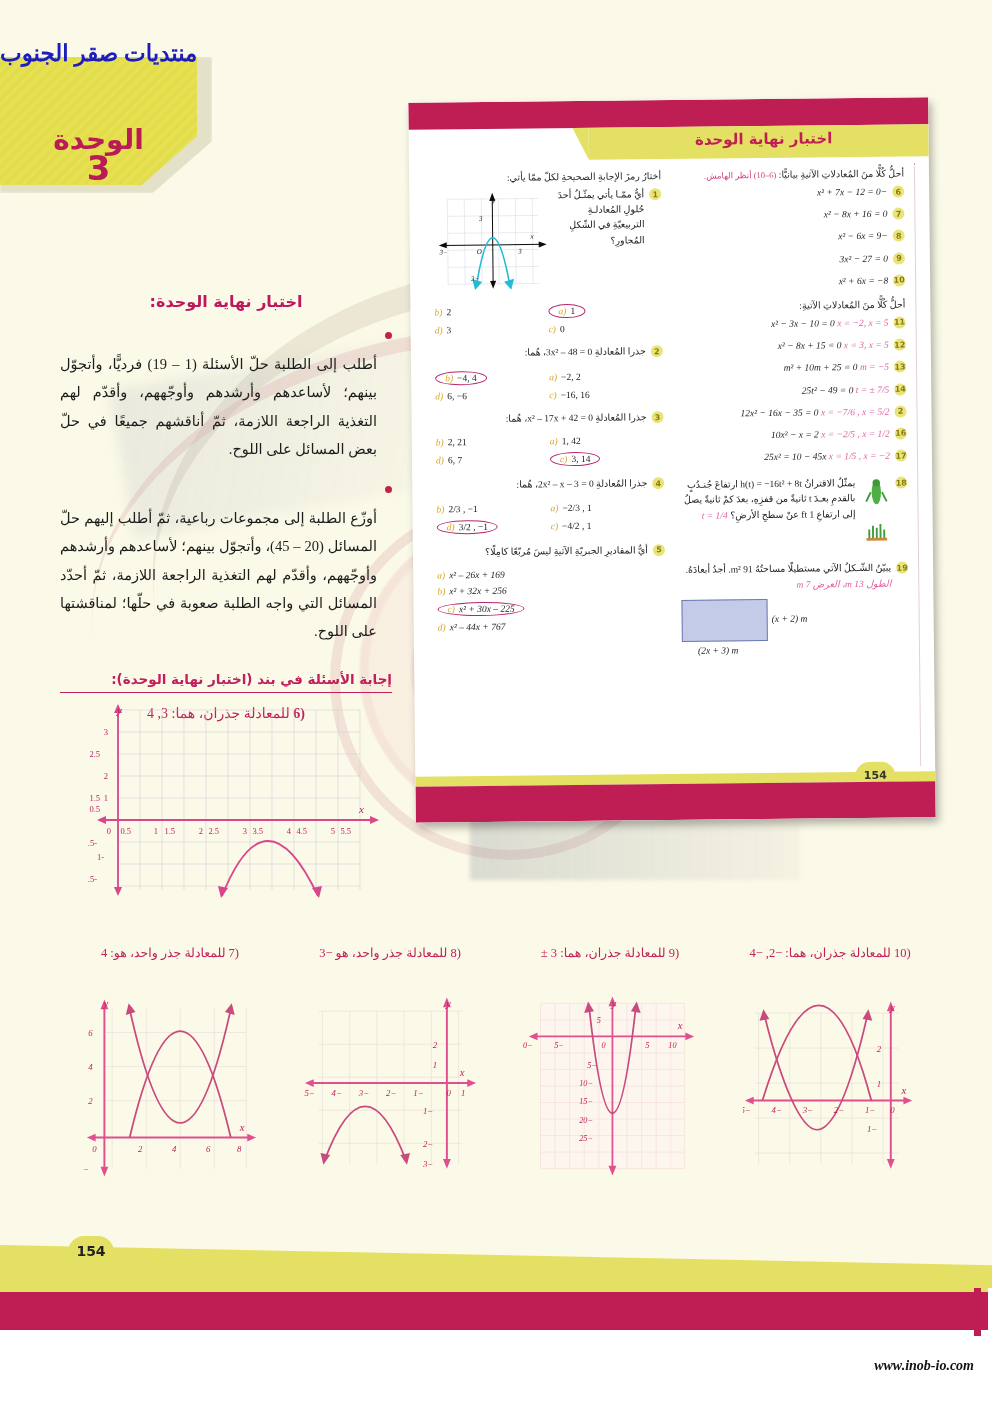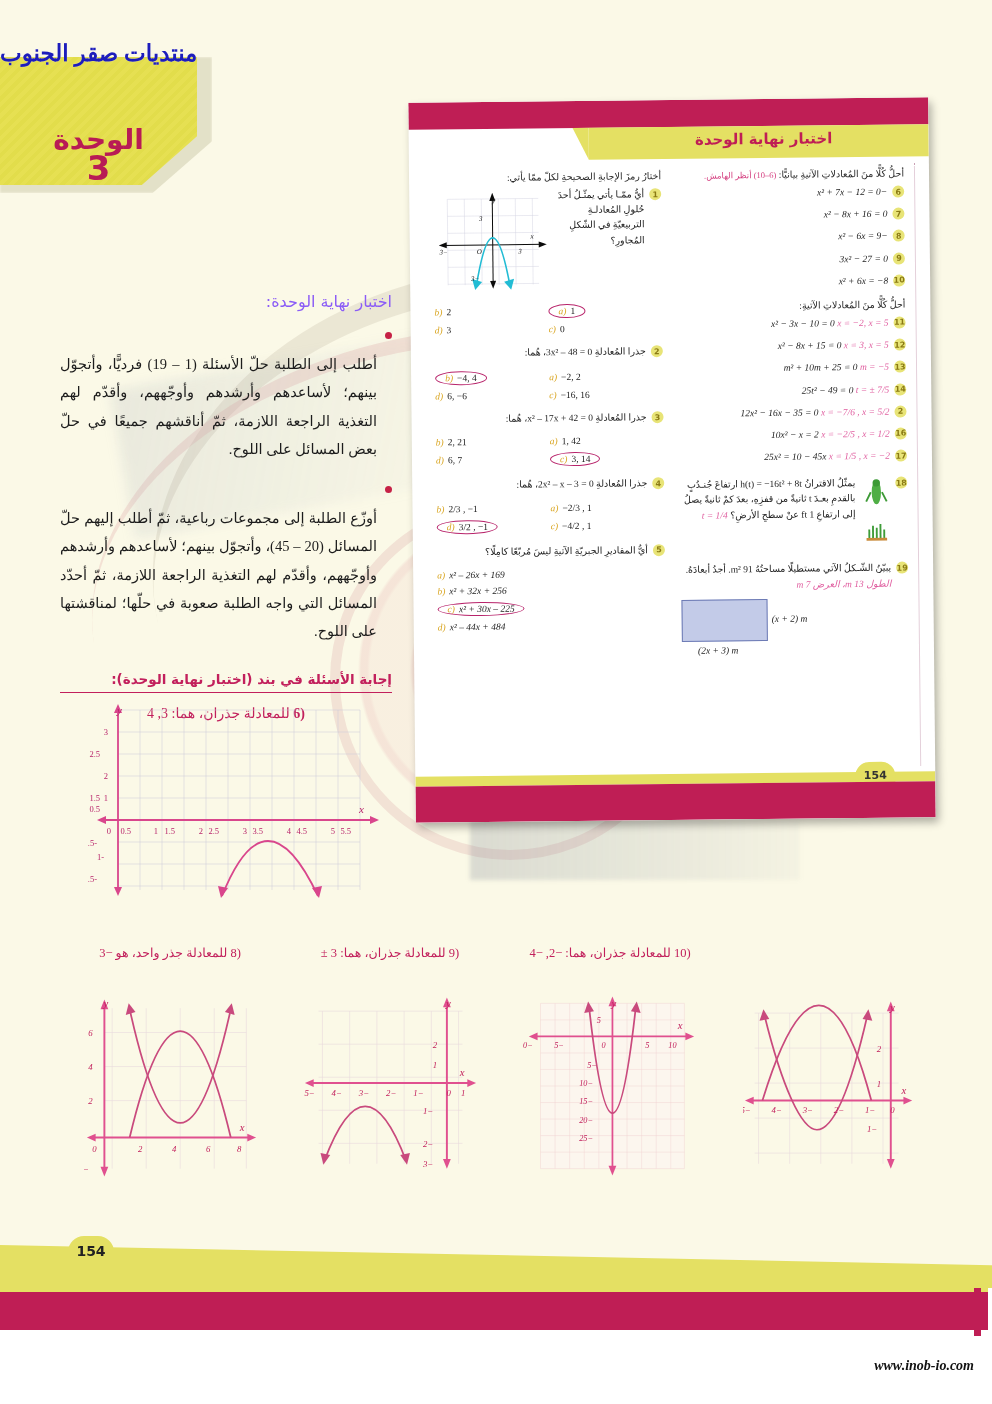--- a/index.html
+++ b/index.html
@@ -86,21 +86,21 @@
     position:absolute; left:0; top:148px; width:197px; text-align:center;
     color:#b81b55; font-size:34px; font-weight:bold; z-index:7;
     font-family:"DejaVu Sans","Liberation Sans",sans-serif;
   }
 
   
   .teach{
     position:absolute; right:600px; top:292px; width:332px; z-index:6;
   }
   .teach-h{
-    color:#8b5cf6; font-weight:normal; font-size:16px; text-align:right;
+    color:#be185d; font-weight:bold; font-size:16px; text-align:center;
     font-family:"DejaVu Sans","Liberation Sans",sans-serif;
     margin-bottom:12px;
   }
   .bullet-row{ display:flex; gap:8px; margin-bottom:14px; }
   .bullet{
     flex:0 0 auto; width:7px; height:7px; border-radius:50%;
     background:#c62146; margin-top:9px;
   }
   .bullet-txt{
     flex:1; font-size:14.5px; line-height:1.95; color:#1c1c1c;
@@ -361,20 +361,24 @@
           <text x="16" y="160">-1</text>
           <text x="9" y="182">-1.5</text>
       </g>
       <text x="34" y="14" fill="#b8246b" font-size="11" font-style="italic" font-family="Liberation Serif, serif">y</text>
       <text x="276" y="113" fill="#b8246b" font-size="11" font-style="italic" font-family="Liberation Serif, serif">x</text>
     </svg>
   </div>
 
   <div class="cap-row">
     <div class="cap">
+      <span>(7</span>
+      <span>للمعادلة جذر واحد، هو: 4</span>
+    </div>
+    <div class="cap">
       <span>(8</span>
       <span>للمعادلة جذر واحد، هو −3</span>
     </div>
     <div class="cap">
       <span>(9</span>
       <span>للمعادلة جذران، هما: 3 ±</span>
     </div>
     <div class="cap">
       <span>(10</span>
       <span>للمعادلة جذران، هما: −2, −4</span>
@@ -735,21 +739,21 @@
               <span class="math">x² + 32x + 256</span>
             </div>
           <div class="opt circled" style="width:100%;">
               <span class="wrap">
                 <span class="lbl">c)</span>
                 <span class="math">x² + 30x – 225</span>
               </span>
             </div>
           <div class="opt" style="width:100%;">
               <span class="lbl">d)</span>
-              <span class="math">x² – 44x + 484</span>
+              <span class="math">x² – 44x + 767</span>
             </div>
         </div>
       </div>
 
       <div class="col-left">
         <div class="lead">
           <span>أحلُّ كُلًّا منَ المُعادلاتِ الآتيةِ بيانيًّا:</span>
           <span class="lead-pink">(6–10) أنظر الهامش.</span>
         </div>
 

